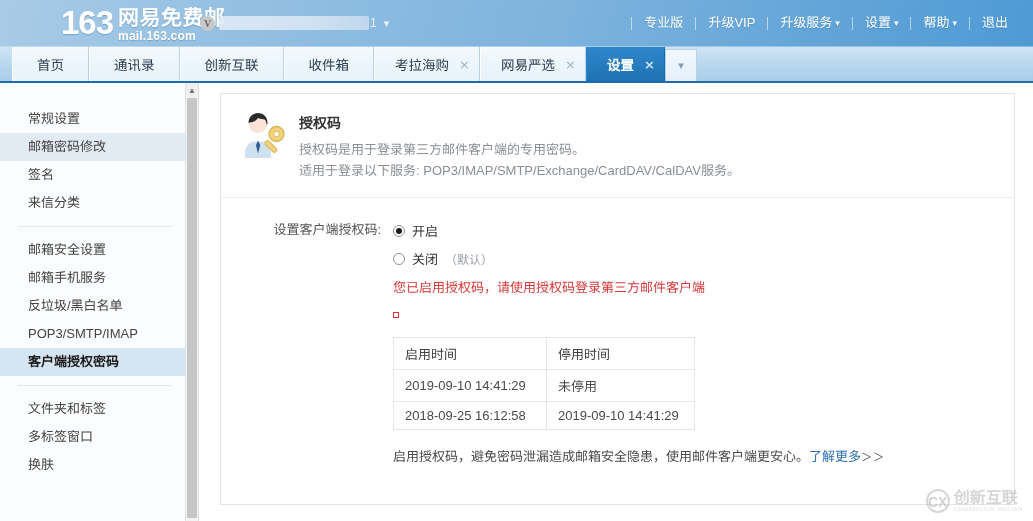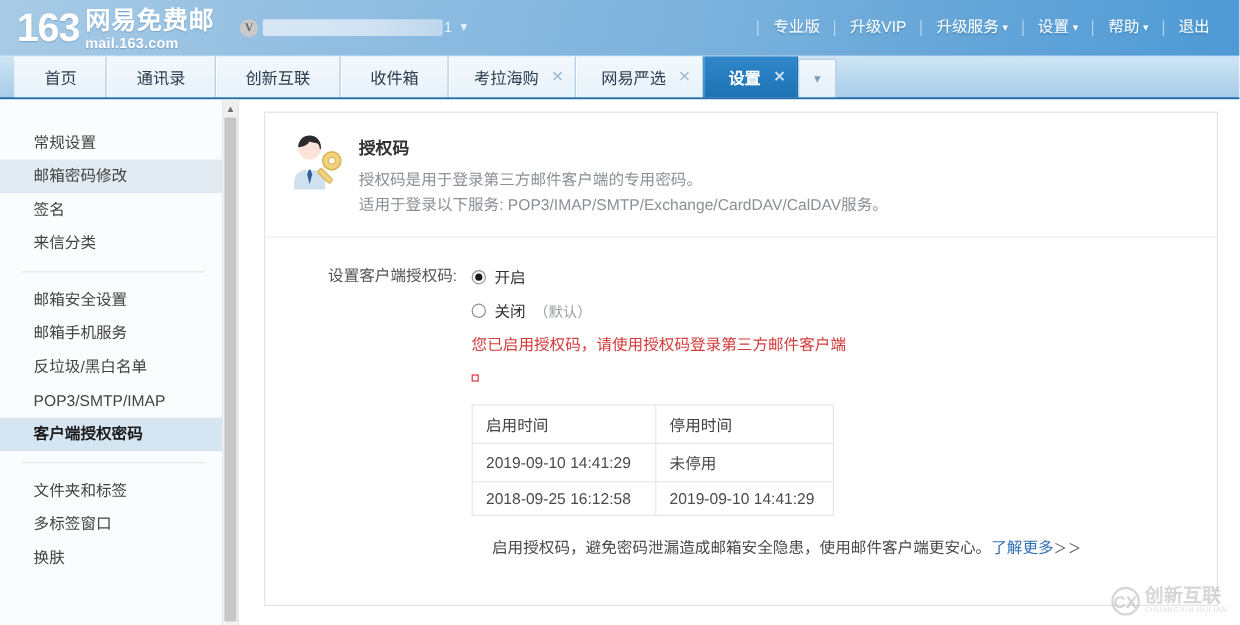--- a/index.html
+++ b/index.html
@@ -45,20 +45,21 @@
     display: flex;
     align-items: flex-start;
     color: #fff;
   }
   .logo-num {
     font-size: 33px;
     font-weight: bold;
     line-height: 40px;
     letter-spacing: -1px;
     text-shadow: 0 1px 1px rgba(0,60,110,0.25);
+    margin-left: 47px;
   }
   .logo-txt {
     margin-left: 5px;
     margin-top: 3px;
     line-height: 1.15;
   }
   .logo-cn {
     font-size: 21px;
     font-weight: bold;
     letter-spacing: 0.5px;
@@ -435,21 +436,20 @@
     color: #414141;
   }
   .hist-table td.col-a { min-width: 130px; }
   .hist-table td.col-b { min-width: 125px; }
 
   .foot-note {
     margin-top: 17px;
     font-size: 13px;
     color: #4a4a4a;
     line-height: 20px;
-    margin-left: 17px;
   }
   .foot-note a {
     color: #2f6fb5;
     text-decoration: none;
   }
   .foot-note .arrows {
     color: #555;
     font-size: 11px;
     letter-spacing: 1px;
   }

